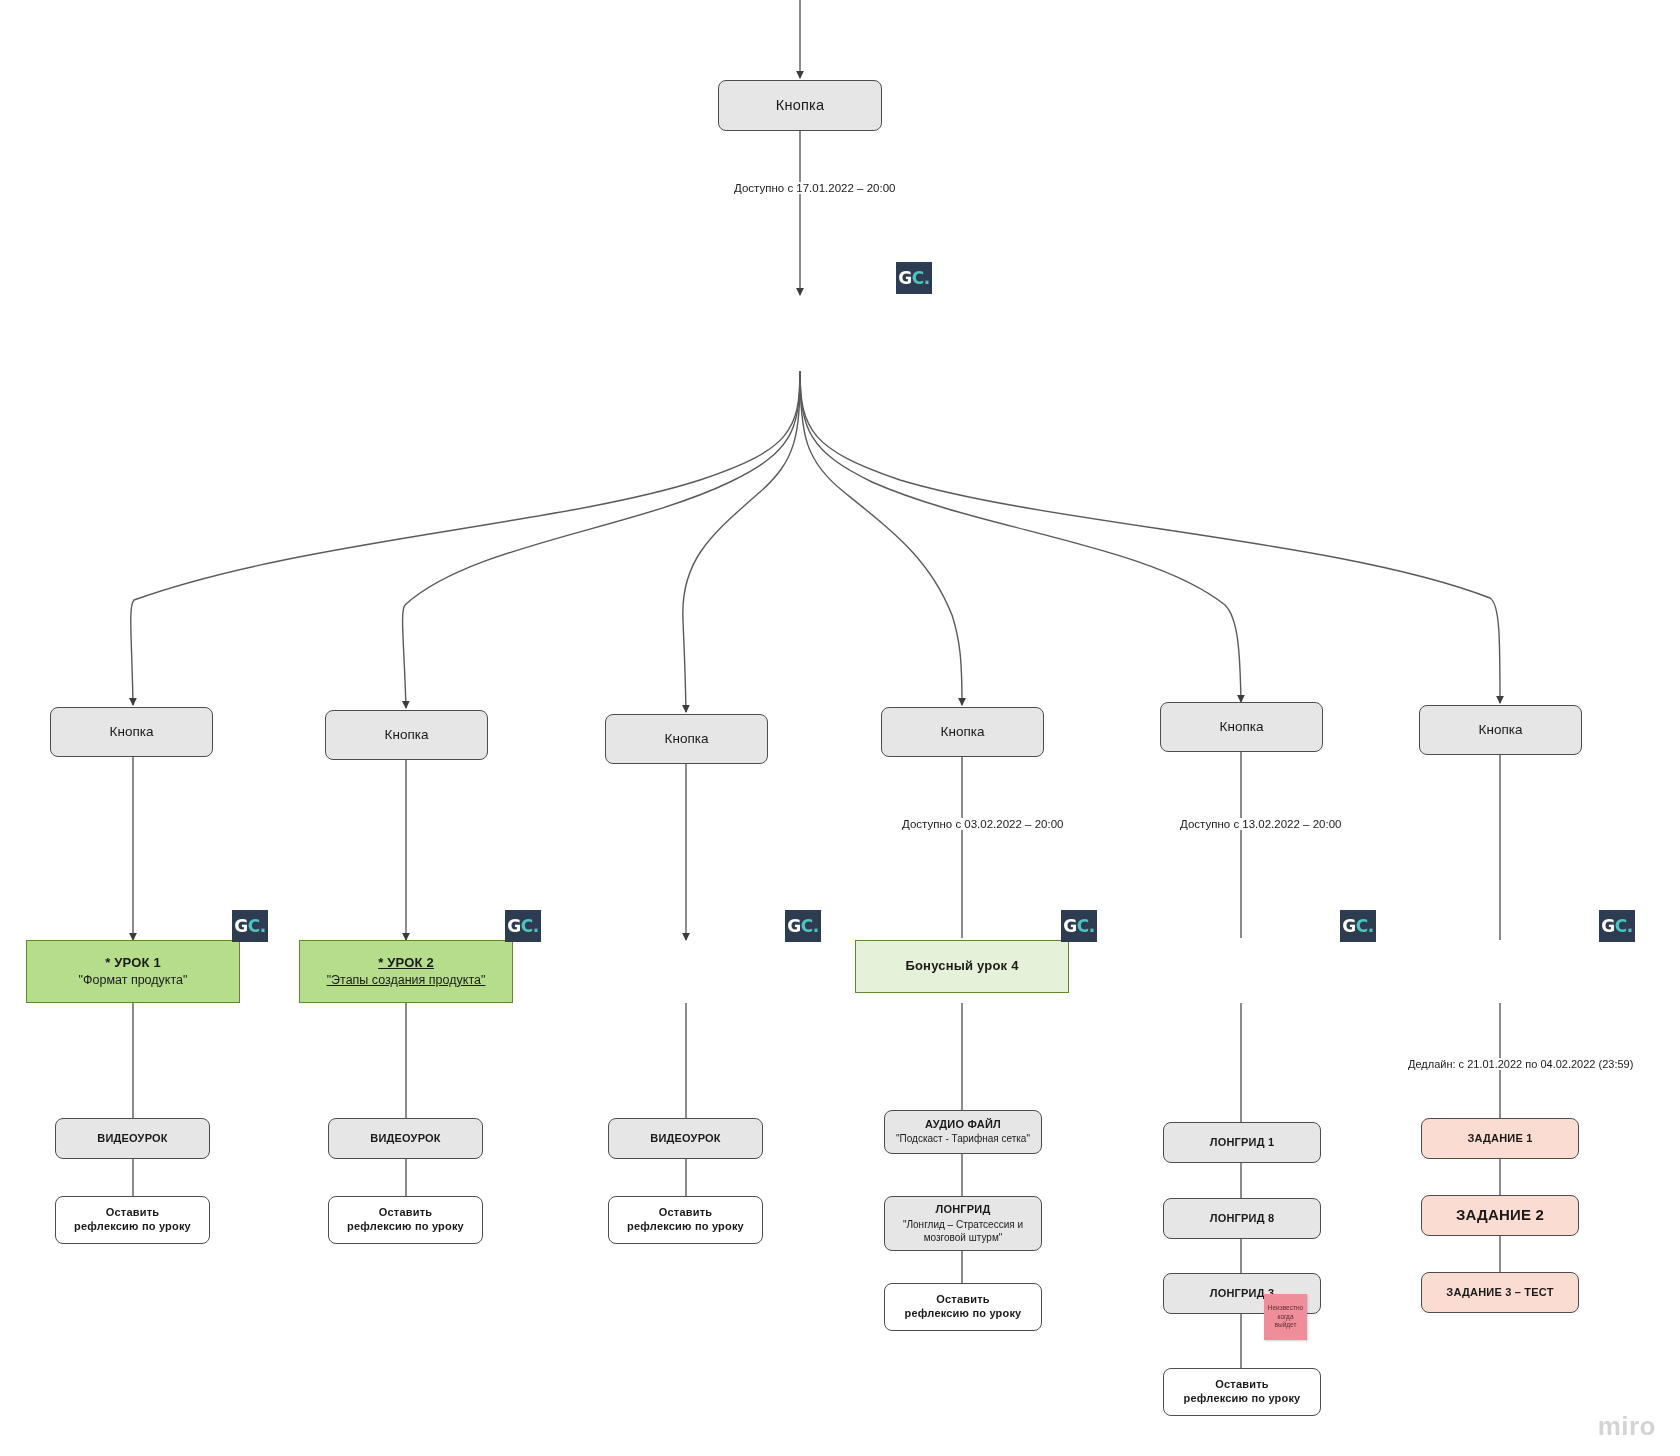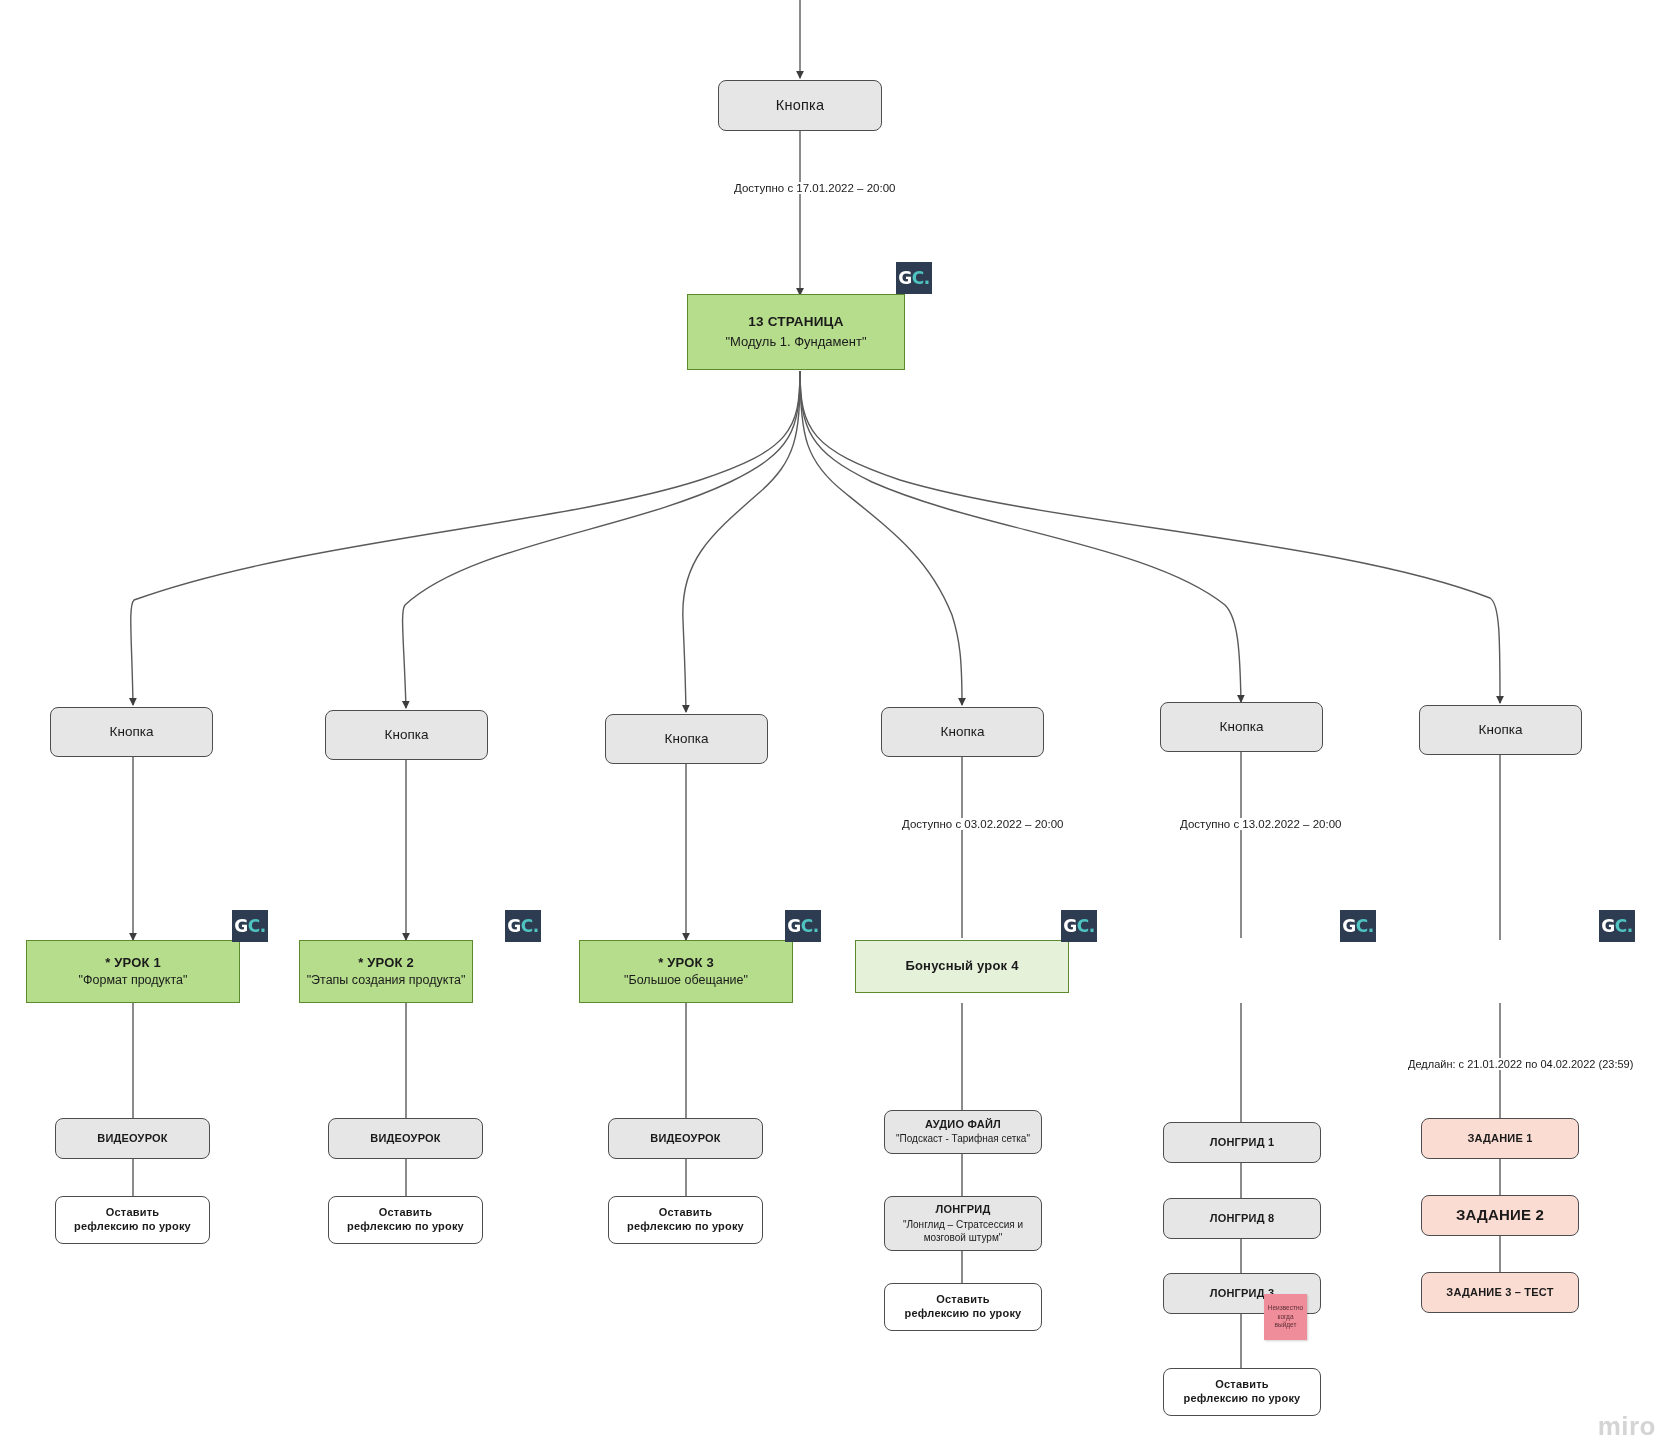--- a/index.html
+++ b/index.html
@@ -175,24 +175,20 @@
       <path d="M1500,1235 L1500,1280"></path>
     </g>
   </svg>
 
   <div class="node pill" style="left:718px; top:80px; width:164px; height:51px; font-size:14.5px;">
     <div class="t-main" style="font-weight:400;">Кнопка</div>
   </div>
 
   <div class="edge-label" style="left:730px; top:182px;">Доступно с 17.01.2022 – 20:00</div>
 
-  <div class="node card green-strong" style="left:687px; top:294px; width:218px; height:76px;">
-    <div class="t-main" style="font-size:13.5px;">13 СТРАНИЦА</div>
-    <div class="t-sub" style="font-size:13px; margin-top:3px;">"Модуль 1. Фундамент"</div>
-  </div>
   <div class="gc-badge" style="left:896px; top:262px;">
     <span class="g">G</span>
       <span class="c">C.</span>
   </div>
 
   <div class="node pill" style="left:50px; top:707px; width:163px; height:50px; font-size:13.5px;">
     <div>Кнопка</div>
   </div>
   <div class="node pill" style="left:325px; top:710px; width:163px; height:50px; font-size:13.5px;">
     <div>Кнопка</div>
@@ -216,33 +212,29 @@
 
   <div class="node card green-strong" style="left:26px; top:940px; width:214px; height:63px;">
     <div class="t-main" style="font-size:13px;">* УРОК 1</div>
     <div class="t-sub" style="font-size:12.5px; margin-top:2px;">"Формат продукта"</div>
   </div>
   <div class="gc-badge" style="left:232px; top:910px;">
     <span class="g">G</span>
       <span class="c">C.</span>
   </div>
 
-  <div class="node card green-strong" style="left:299px; top:940px; width:174px; height:63px;">
+  <div class="node card green-strong" style="left:299px; top:940px; width:214px; height:63px;text-decoration:underline;">
     <div class="t-main" style="font-size:13px;">* УРОК 2</div>
     <div class="t-sub" style="font-size:12.5px; margin-top:2px;">"Этапы создания продукта"</div>
   </div>
   <div class="gc-badge" style="left:505px; top:910px;">
     <span class="g">G</span>
       <span class="c">C.</span>
   </div>
 
-  <div class="node card green-strong" style="left:579px; top:940px; width:214px; height:63px;">
-    <div class="t-main" style="font-size:13px;">* УРОК 3</div>
-    <div class="t-sub" style="font-size:12.5px; margin-top:2px;">"Большое обещание"</div>
-  </div>
   <div class="gc-badge" style="left:785px; top:910px;">
     <span class="g">G</span>
       <span class="c">C.</span>
   </div>
 
   <div class="node card green-light" style="left:855px; top:940px; width:214px; height:53px;">
     <div class="t-main" style="font-size:13px;">Бонусный урок 4</div>
   </div>
   <div class="gc-badge" style="left:1061px; top:910px;">
     <span class="g">G</span>

